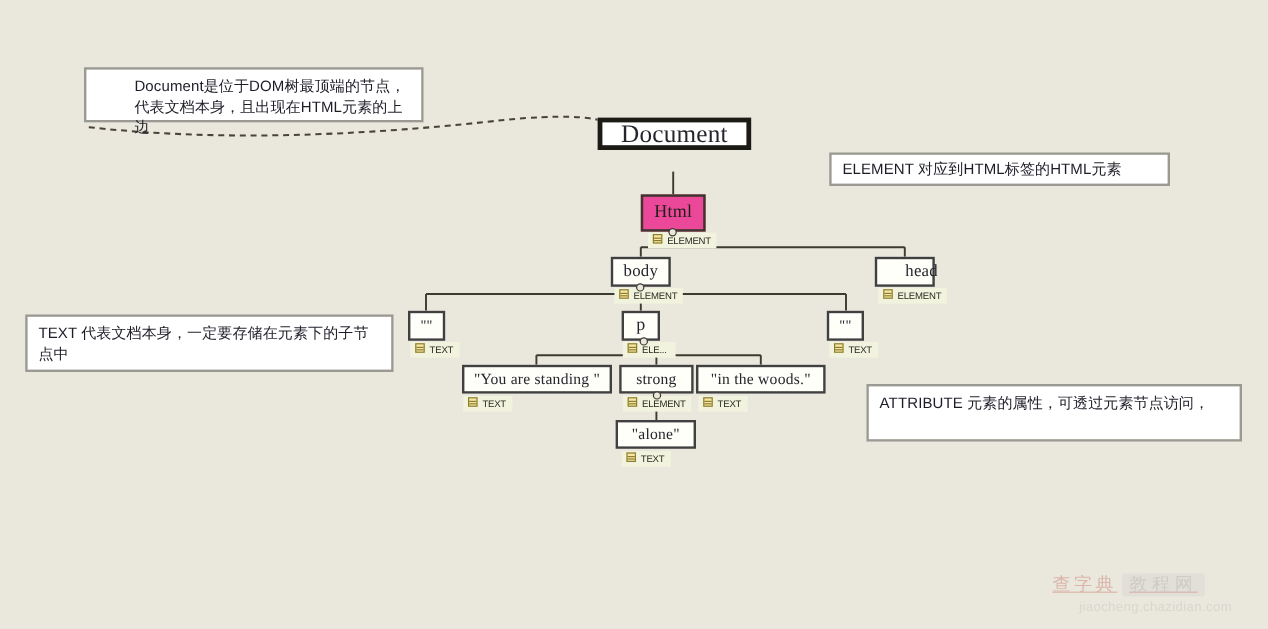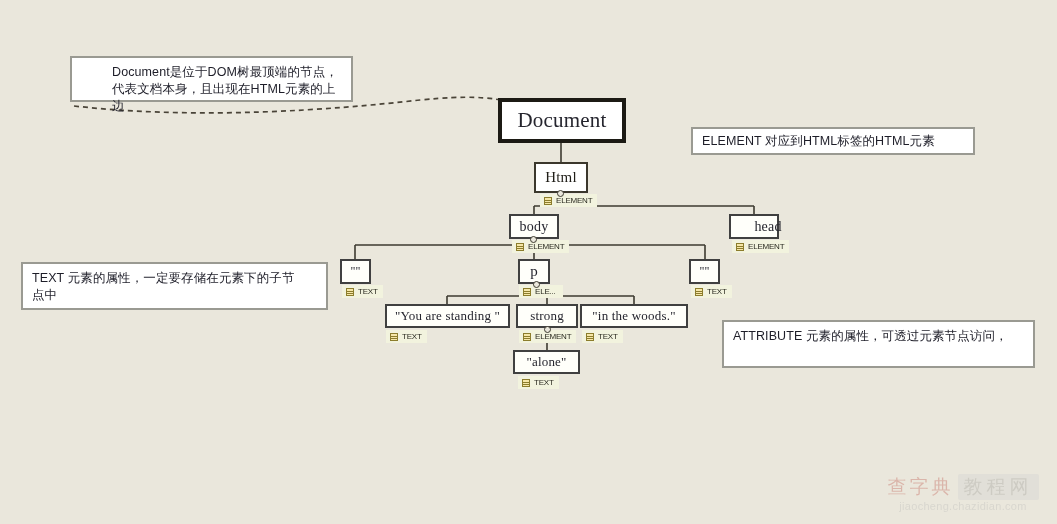--- a/index.html
+++ b/index.html
@@ -47,36 +47,35 @@
   }
 
   .node.root {
     border-width: 4px;
     border-color: #1c1a14;
     background: #ffffff;
     font-size: 21px;
   }
 
   .node.selected {
-    background: #ffffff;
+    background: #ec4899;
     border: 2px solid #3b372c;
     color: #201e18;
   }
 
   
   .badge {
     position: absolute;
     box-sizing: border-box;
     background: #f2f3de;
     color: #2a2a20;
     font-family: "Liberation Sans", sans-serif;
     font-size: 8px;
     letter-spacing: -0.2px;
     display: flex;
-    align-items: center;
     gap: 4px;
     padding: 1px 5px 1px 4px;
     height: 13px;
     line-height: 11px;
     white-space: nowrap;
     overflow: hidden;
   }
   .badge .bico {
     width: 8px;
     height: 8px;
@@ -138,25 +137,25 @@
     height: 46px;
     opacity: 0.30;
     font-family: "Liberation Sans", sans-serif;
     text-align: center;
     color: #b8453a;
     user-select: none;
   }
   #watermark .wm-row {
     display: flex;
     align-items: center;
-    justify-content: center;
     gap: 4px;
-    font-size: 19px;
+    font-size: 15px;
     letter-spacing: 3px;
     height: 26px;
+    text-decoration: underline;
   }
   #watermark .wm-pill {
     background: #cfcfcf;
     color: #8d8d8d;
     padding: 0 6px;
     border-radius: 2px;
     letter-spacing: 4px;
   }
   #watermark .wm-url {
     font-size: 11px;
@@ -191,21 +190,21 @@
       <path d="M 547,296 L 547,304"></path>
       <path d="M 634,296 L 634,304"></path>
 
       <path d="M 547,328 L 547,341"></path>
       <path d="M 547,341 L 547,350"></path>
     </g>
 
     <path d="M 74,106 C 200,120 330,110 420,100 C 470,95 490,98 500,100" fill="none" stroke="#4a4438" stroke-width="1.7" stroke-dasharray="5,4"></path>
   </svg>
 
-  <div class="node root" style="left:498px; top:98px; width:128px; height:45px;">
+  <div class="node root" style="left:498px; top:98px; width:128px; height:27px;">
     <span>Document</span>
   </div>
 
   <div class="node selected" style="left:534px; top:162px; width:54px; height:31px; font-size:15px;">
     <span>Html</span>
   </div>
   <div class="badge" style="left:540px; top:194px;">
     <span class="bico"></span>
     <span class="btxt">ELEMENT</span>
   </div>
@@ -289,21 +288,21 @@
   <div class="callout" style="left:70px; top:56px; width:283px; height:46px;padding-left:40px;">
     <div>Document是位于DOM树最顶端的节点，</div>
     <div>代表文档本身，且出现在HTML元素的上边</div>
   </div>
 
   <div class="callout" style="left:691px; top:127px; width:284px; height:28px; display:flex; align-items:center;">
     <div>ELEMENT 对应到HTML标签的HTML元素</div>
   </div>
 
   <div class="callout" style="left:21px; top:262px; width:307px; height:48px;">
-    <div>TEXT 元素的属性，一定要存储在元素下的子节</div>
+    <div>TEXT 代表文档本身，一定要存储在元素下的子节</div>
     <div>点中</div>
   </div>
 
   <div class="callout" style="left:722px; top:320px; width:313px; height:48px;">
     <div>ATTRIBUTE 元素的属性，可透过元素节点访问，</div>
   </div>
 
   <div id="watermark">
     <div class="wm-row">
       <span>查字典</span>

